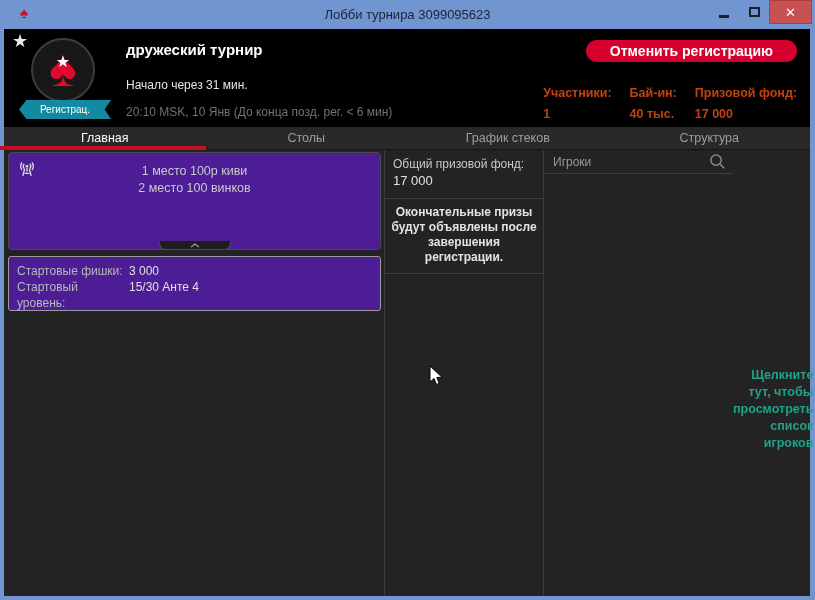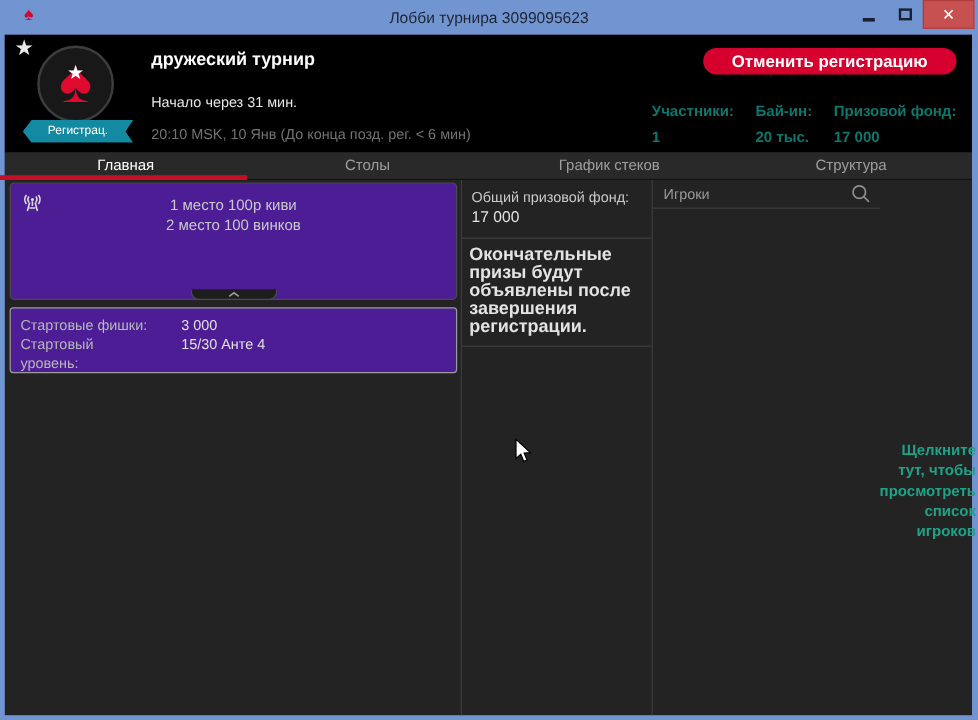--- a/index.html
+++ b/index.html
@@ -28,51 +28,51 @@
   .logo { position: absolute; left: 27px; top: 9px; width: 64px; height: 64px; border-radius: 50%; background: #181818; border: 2px solid #3d3d3d; }
   .logo .spade { position: absolute; left: 50%; top: 49%; transform: translate(-50%,-52%); font-size: 52px; color: #e00a2e; line-height: 1; }
   .logo .star { position: absolute; left: 50%; top: 14px; transform: translateX(-50%); font-size: 16px; color: #fff; line-height: 1; }
   .status-ribbon { position: absolute; left: 15px; top: 71px; width: 92px; height: 19px; background: #1489a2; color: #fff; font-size: 10px; display: flex; align-items: center; justify-content: center; clip-path: polygon(8% 0, 100% 0, 93% 50%, 100% 100%, 8% 100%, 0 50%); }
   .t-title { position: absolute; left: 122px; top: 12px; font-size: 15px; font-weight: 700; color: #fff; }
   .t-start { position: absolute; left: 122px; top: 49px; font-size: 12px; color: #e6e6e6; }
   .t-sched { position: absolute; left: 122px; top: 76px; font-size: 12px; color: #737373; }
   .cancel-btn { position: absolute; right: 13px; top: 11px; height: 22px; padding: 0 24px; background: #d6002f; border: none; border-radius: 17px; color: #fff; font-size: 14px; font-weight: 700; font-family: inherit; }
   .stats { position: absolute; right: 13px; top: 57px; display: flex; gap: 18px; }
   .stat-col { display: flex; flex-direction: column; gap: 7px; }
-  .stat-label, .stat-value { font-size: 12.5px; font-weight: 700; color: #0f766e; white-space: nowrap; }
+  .stat-label, .stat-value { font-size: 12.5px; font-weight: 700; color: #c2410c; white-space: nowrap; }
 
   
   .tabbar { height: 23px; flex: 0 0 auto; background: #292929; display: flex; border-bottom: 1px solid #141414; position: relative; }
   .tab { flex: 1; display: flex; align-items: center; justify-content: center; font-size: 12.5px; color: #9e9e9e; position: relative; }
   .tab.active { color: #ffffff; }
   .tab.active::after { content: ""; position: absolute; left: -4px; right: 0; bottom: -1px; height: 4px; background: #c50f26; }
 
   
   .main { flex: 1; display: flex; min-height: 0; }
 
   
   .col-left { width: 380px; flex: 0 0 auto; position: relative; padding: 2px 3px 0 4px; }
   .info-box { position: relative; background: #4c1d95; border: 1px solid #4b4b4b; border-radius: 4px; }
   .box-announce { height: 98px; }
   .broadcast { position: absolute; left: 8px; top: 7px; }
   .announce-lines { text-align: center; padding-top: 10px; font-size: 12.5px; color: #cacaca; line-height: 17px; }
   .collapse-tab { position: absolute; left: 50%; bottom: -1px; transform: translateX(-50%); width: 72px; height: 9px; background: #1d1d1d; border: 1px solid #4b4b4b; border-top: 1px solid #1d1d1d; border-radius: 0 0 7px 7px; display: flex; align-items: flex-start; justify-content: center; }
   .box-start { margin-top: 6px; height: 55px; border-color: #9b9b9b; border-radius: 3px; padding: 6px 8px; }
-  .kv-row { display: flex; font-size: 12px; line-height: 16px; gap: 22px; }
+  .kv-row { display: flex; font-size: 12px; line-height: 16px; }
   .kv-label { width: 112px; flex: 0 0 auto; color: #b8b8b8; }
   .kv-value { color: #e0e0e0; }
 
   .v-divider { width: 1px; flex: 0 0 auto; background: #3c3c3c; }
 
   
   .col-mid { width: 158px; flex: 0 0 auto; display: flex; flex-direction: column; }
   .mid-section1 { padding: 6px 8px 8px 8px; border-bottom: 1px solid #3d3d3d; }
   .pool-label { font-size: 12px; color: #c9c9c9; line-height: 16px; }
   .pool-value { font-size: 13px; color: #e2e2e2; line-height: 18px; }
-  .mid-notice { padding: 6px 6px 8px 6px; border-bottom: 1px solid #3d3d3d; font-size: 15px; font-weight: 700; color: #e3e3e3; line-height: 15px; }
+  .mid-notice { padding: 6px 6px 8px 6px; border-bottom: 1px solid #3d3d3d; font-size: 12px; font-weight: 700; color: #e3e3e3; text-align: center; line-height: 15px; }
 
   
   .col-right { flex: 1; display: flex; flex-direction: row; min-width: 0; }
   .search-row { height: 24px; flex: 0 0 auto; border-bottom: 1px solid #3d3d3d; display: flex; align-items: center; padding: 0 6px 0 9px; }
   .search-input { flex: 1; background: transparent; border: none; outline: none; color: #ddd; font-size: 12px; font-family: inherit; }
   .search-input::placeholder { color: #9a9a9a; opacity: 1; }
   .players-hint { margin-top: 72px; align-self: center; width: 252px; text-align: right; font-size: 12.5px; font-weight: 700; color: #1fa287; line-height: 17px; cursor: pointer; }
 
   .cursor { position: absolute; left: 429px; top: 365px; pointer-events: none; z-index: 50; }
 </style>
@@ -110,21 +110,21 @@
       <div class="t-start">Начало через 31 мин.</div>
       <div class="t-sched">20:10 MSK, 10 Янв (До конца позд. рег. &lt; 6 мин)</div>
       <button class="cancel-btn">Отменить регистрацию</button>
       <div class="stats">
         <div class="stat-col">
           <span class="stat-label">Участники:</span>
           <span class="stat-value">1</span>
         </div>
         <div class="stat-col">
           <span class="stat-label">Бай-ин:</span>
-          <span class="stat-value">20 тыс.</span>
+          <span class="stat-value">40 тыс.</span>
         </div>
         <div class="stat-col">
           <span class="stat-label">Призовой фонд:</span>
           <span class="stat-value">17 000</span>
         </div>
       </div>
     </div>
 
     <div class="tabbar">
       <div class="tab active">Главная</div>

